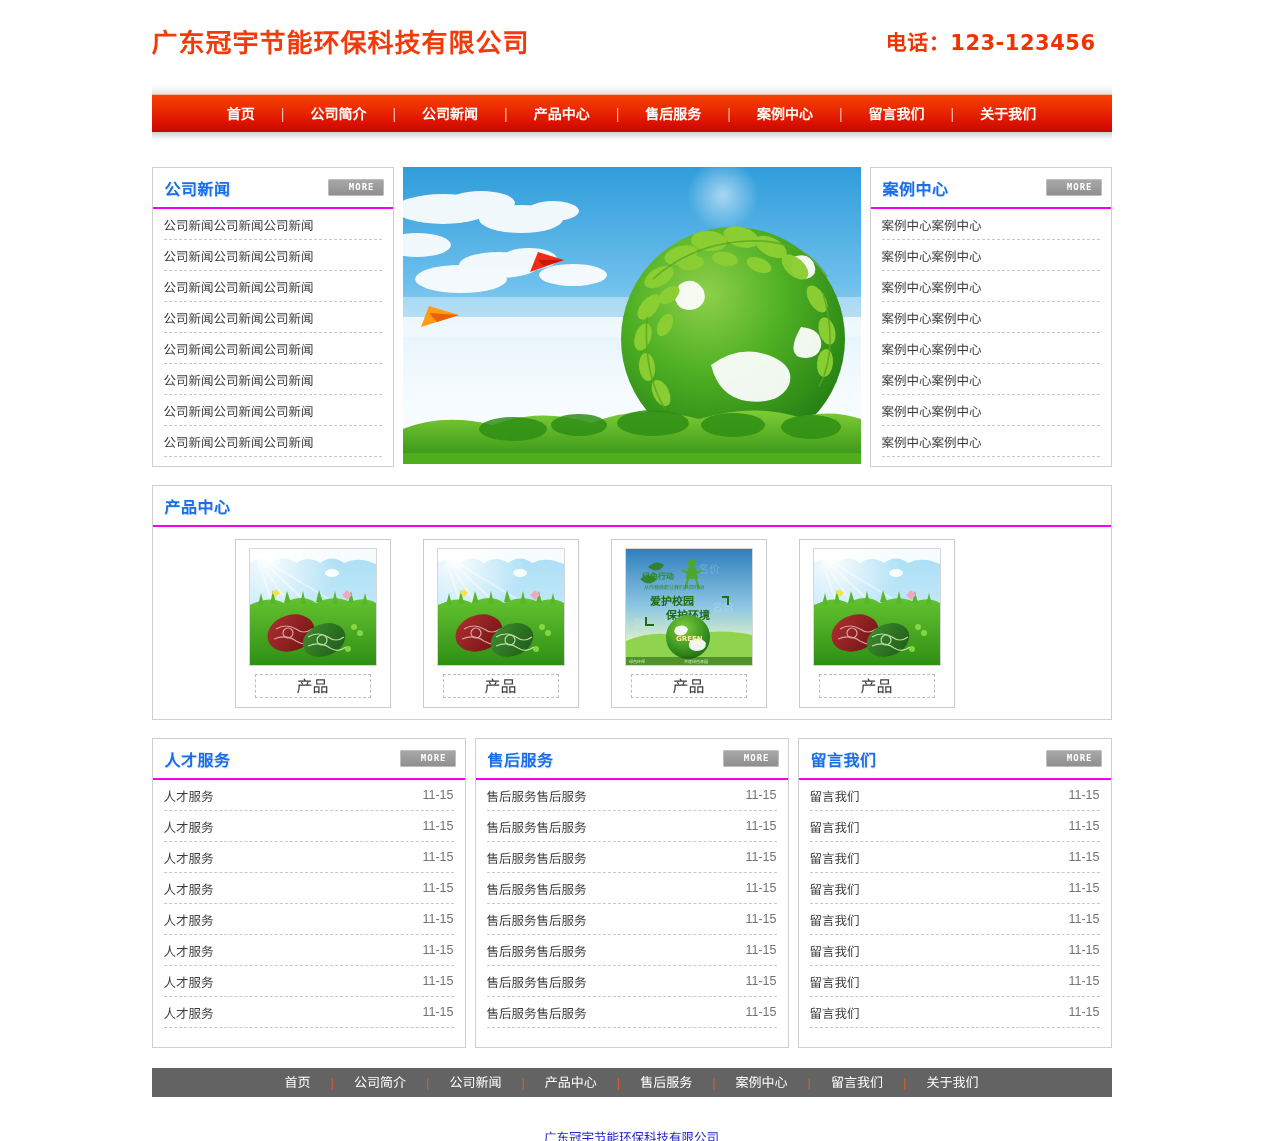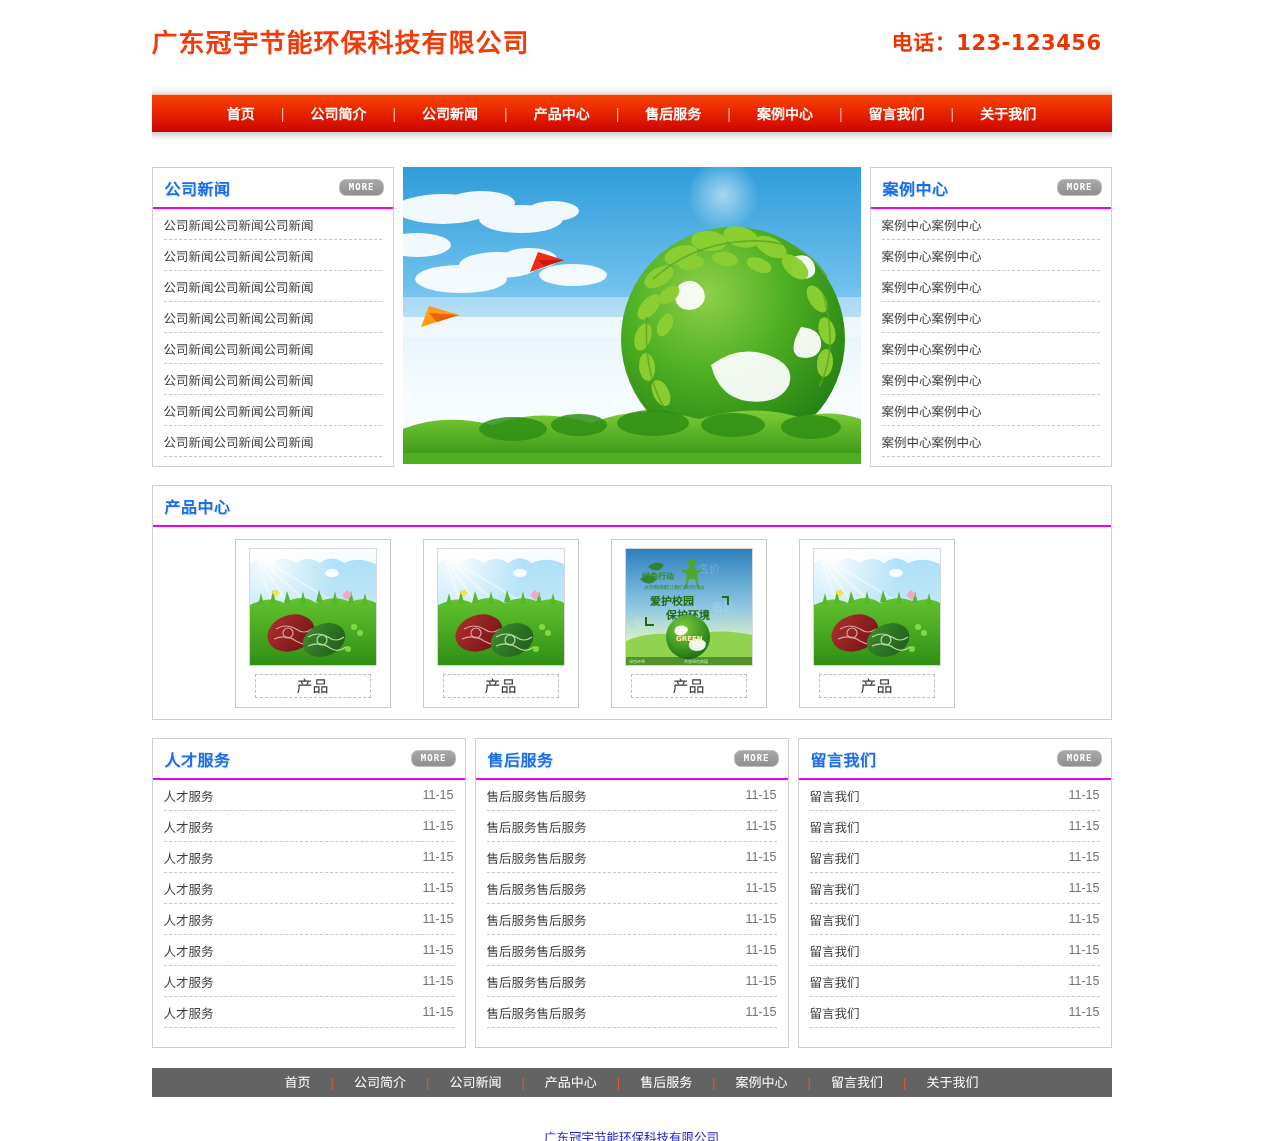--- a/index.html
+++ b/index.html
@@ -33,21 +33,21 @@
     top: 22px;
     font-size: 26px;
     font-weight: bold;
     color: #f23a0a;
     letter-spacing: 1px;
     white-space: nowrap;
     font-family: "DejaVu Sans", "Liberation Sans", sans-serif;
   }
   .phone {
     position: absolute;
-    right: 10px;
+    right: 16px;
     top: 26px;
     font-size: 21px;
     font-weight: bold;
     color: #ee3300;
     letter-spacing: 0.5px;
     white-space: nowrap;
     font-family: "DejaVu Sans", "Liberation Sans", sans-serif;
   }
 
   
@@ -120,22 +120,22 @@
     text-shadow: 1px 1px 0 #dfe9f7;
     font-family: "DejaVu Sans", "Liberation Sans", sans-serif;
   }
   .more-btn {
     margin-left: auto;
     background: linear-gradient(to bottom, #a8a8a8, #8f8f8f);
     color: #ffffff;
     font-size: 9px;
     font-weight: bold;
     letter-spacing: 1px;
-    padding: 3px 8px 3px 9px;
-    border-radius: 7px;
+    padding: 3px 8px 3px 20px;
+    border-radius: 1px;
     border: 1px solid #bdbdbd;
     text-decoration: none;
     line-height: 1;
     font-family: "DejaVu Sans Mono", "Liberation Mono", monospace;
   }
   .panel-rule {
     height: 2px;
     background: #ef00ef;
   }
   .panel-body {

